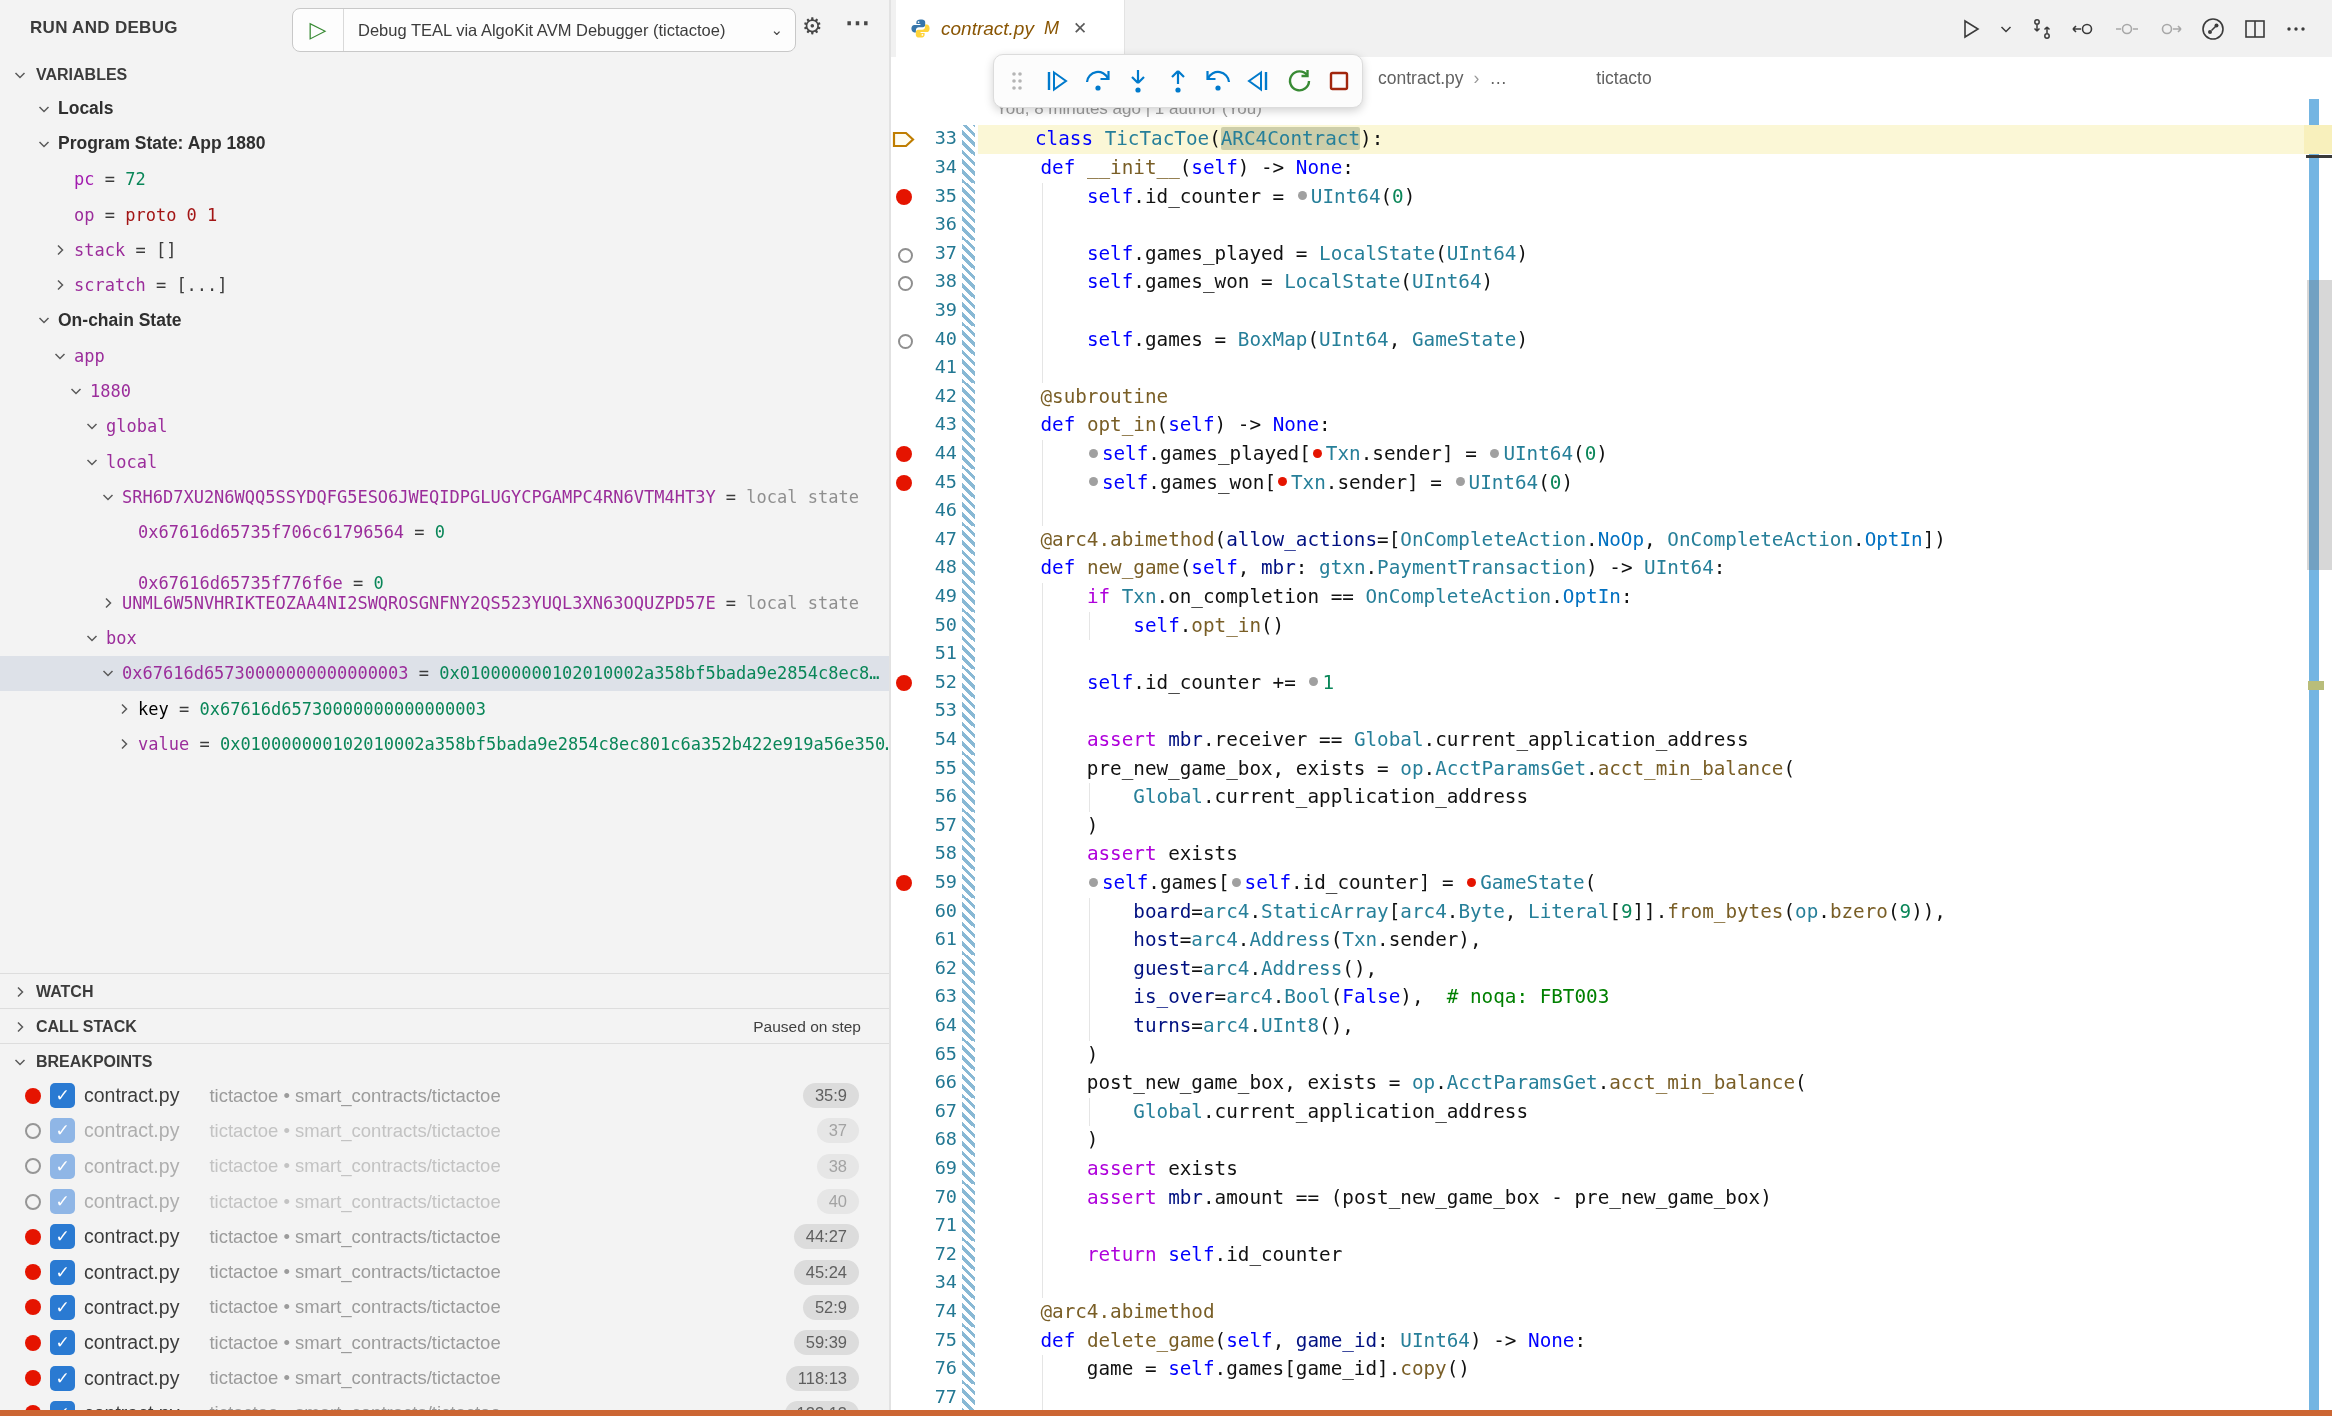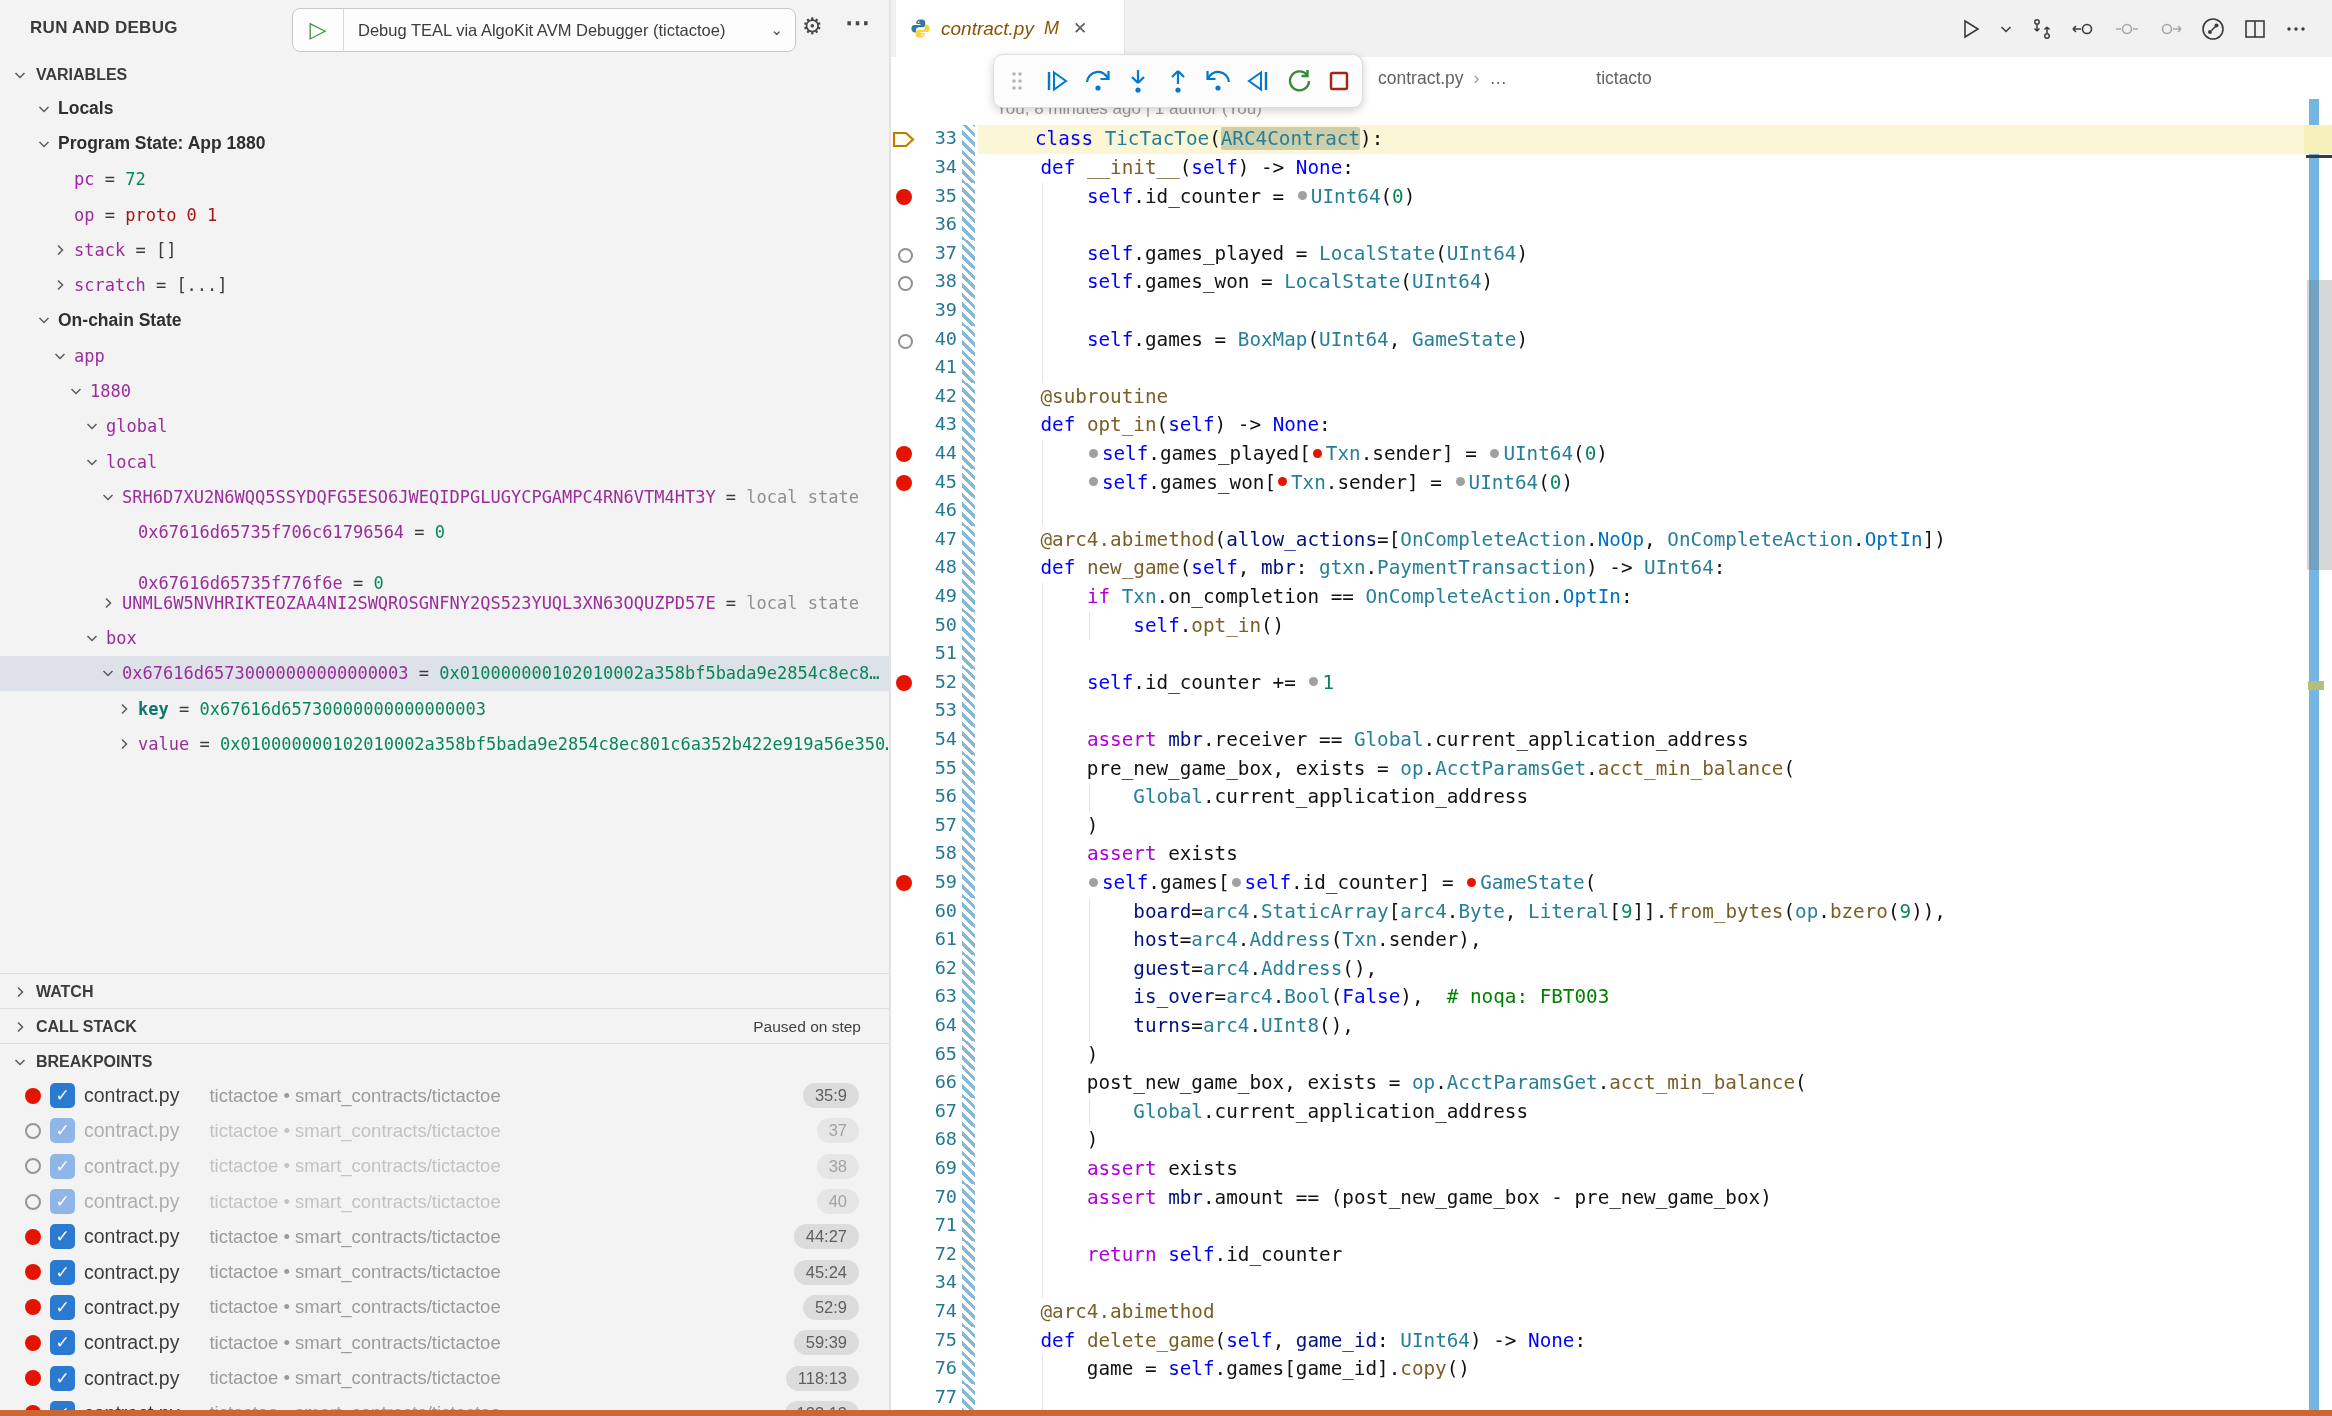--- a/index.html
+++ b/index.html
@@ -305,21 +305,21 @@
           <span class="tree-txt mono" style="color: rgb(9, 134, 88);">0x010000000102010002a358bf5bada9e2854c8ec8…</span>
         </div>
         <div class="tree-row abs" style="top: 691.1px;">
           <span style="flex: 0 0 116px;"></span>
           <span class="tree-chev">
             <svg width="16" height="16" viewBox="0 0 16 16">
               <path d="M6 3.5L10.5 8 6 12.5" stroke="#5a5a5a" stroke-width="1.5" fill="none"></path>
             </svg>
           </span>
           <span style="flex: 0 0 6px;"></span>
-          <span class="tree-txt mono" style="color: #0f766e; font-weight: bold;">key</span>
+          <span class="tree-txt mono" style="color: #000000;">key</span>
           <span class="tree-txt mono" style="color: rgb(59, 59, 59);"> = </span>
           <span class="tree-txt mono" style="color: rgb(9, 134, 88);">0x67616d65730000000000000003</span>
         </div>
         <div class="tree-row abs" style="top: 726.4px;">
           <span style="flex: 0 0 116px;"></span>
           <span class="tree-chev">
             <svg width="16" height="16" viewBox="0 0 16 16">
               <path d="M6 3.5L10.5 8 6 12.5" stroke="#5a5a5a" stroke-width="1.5" fill="none"></path>
             </svg>
           </span>

